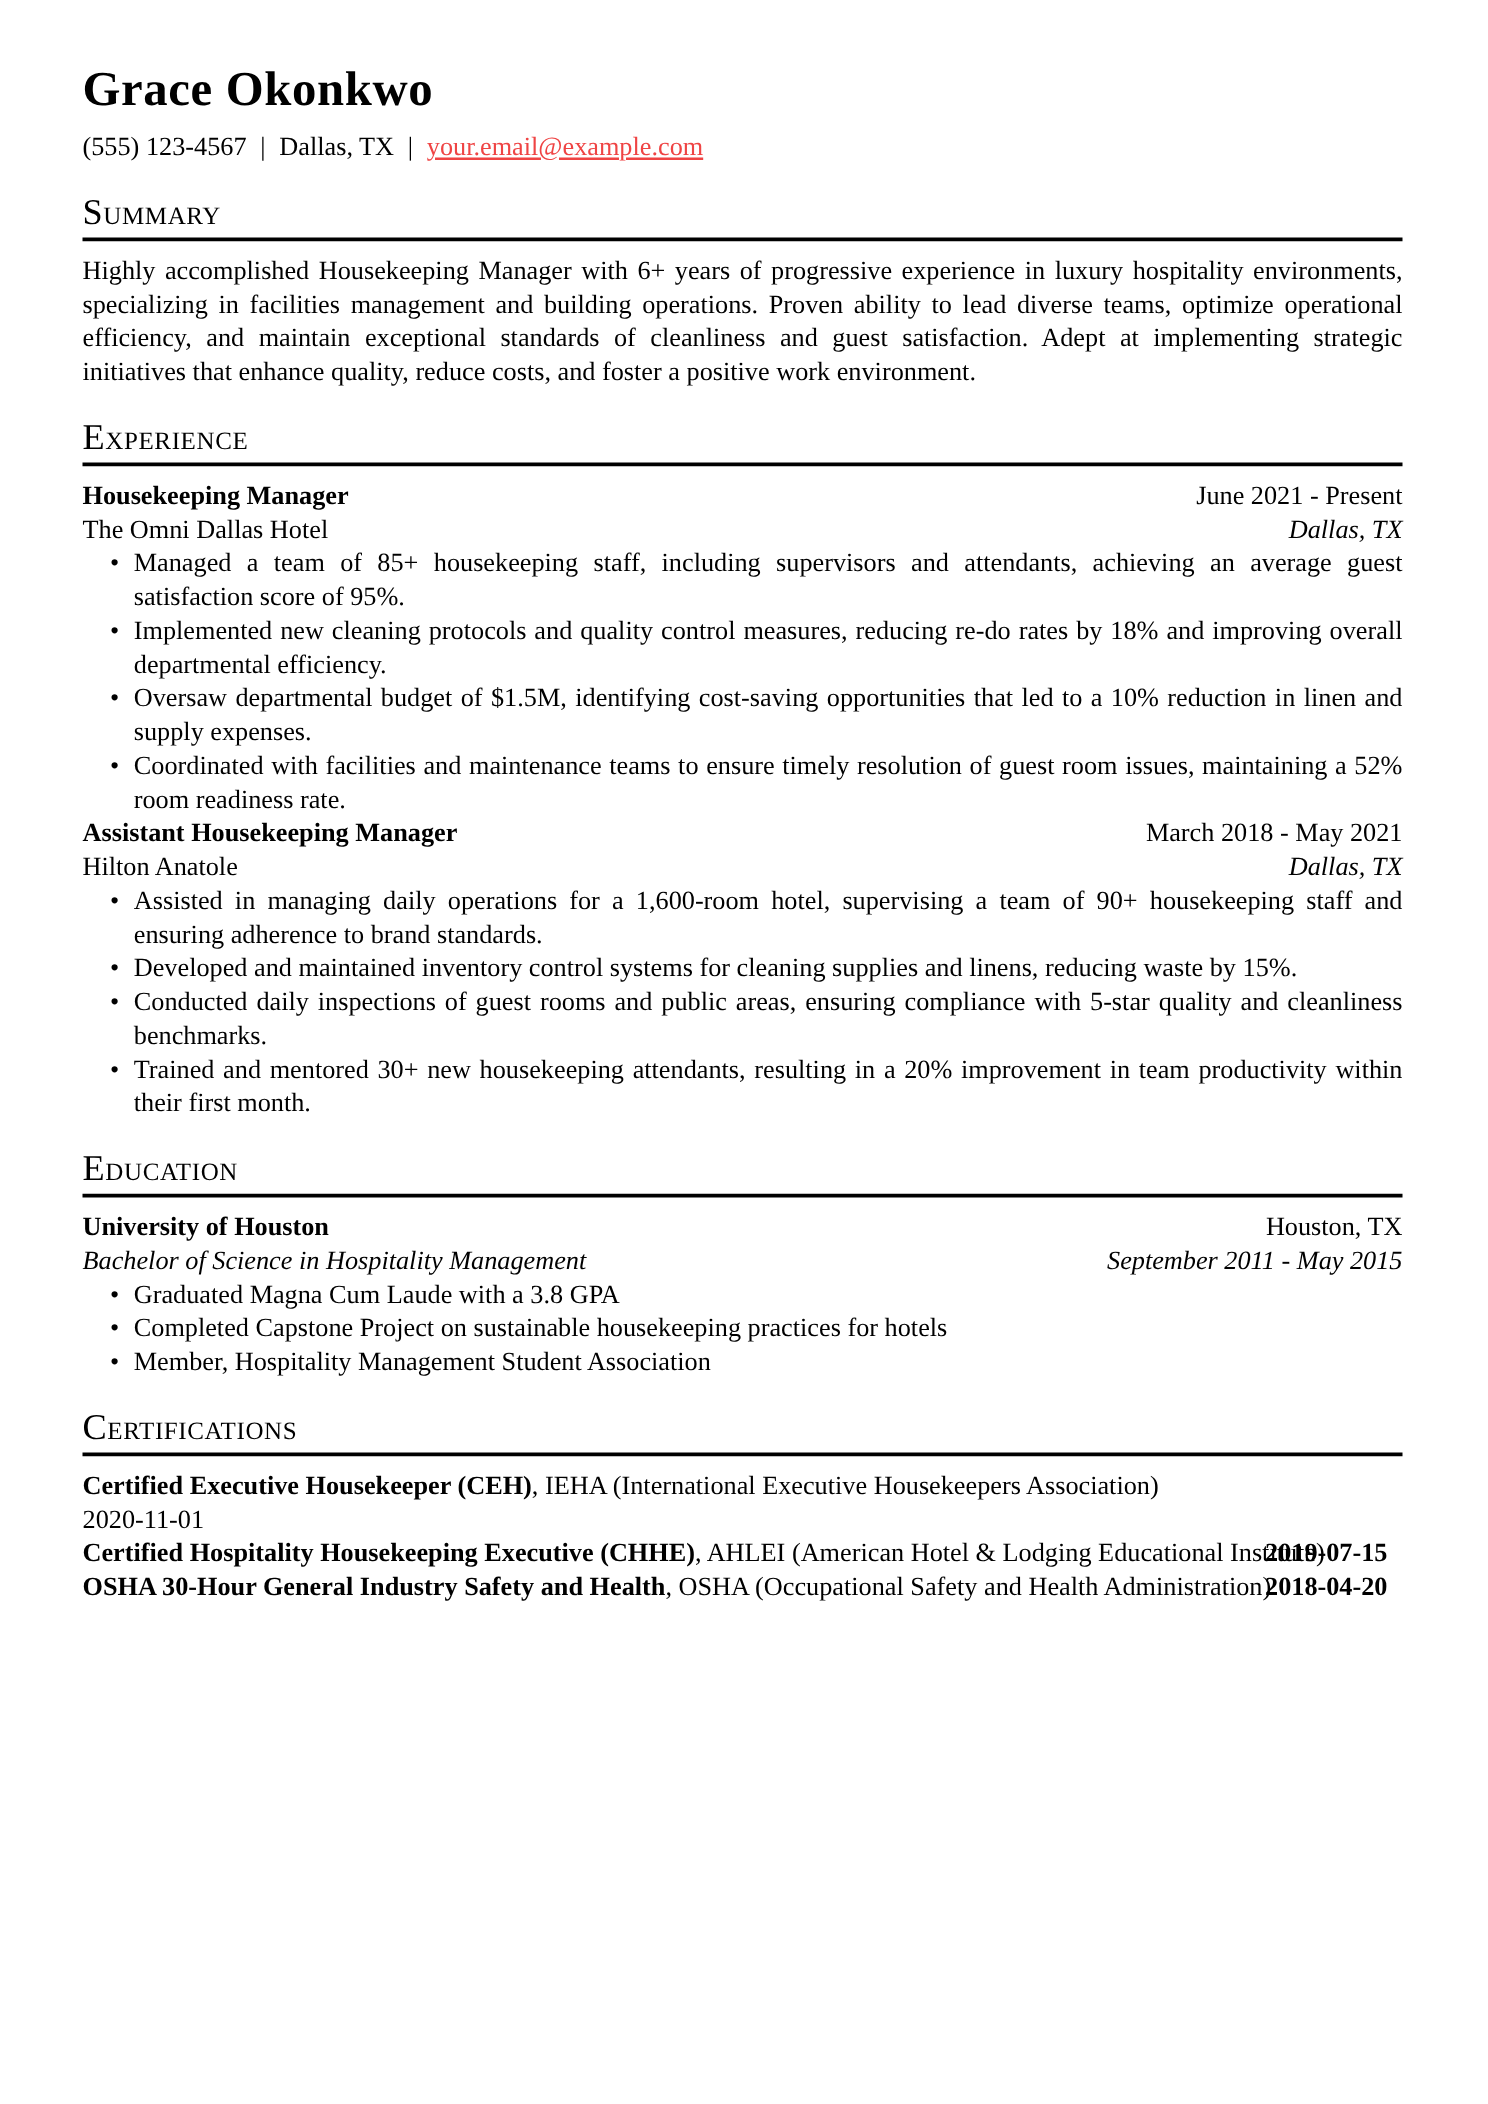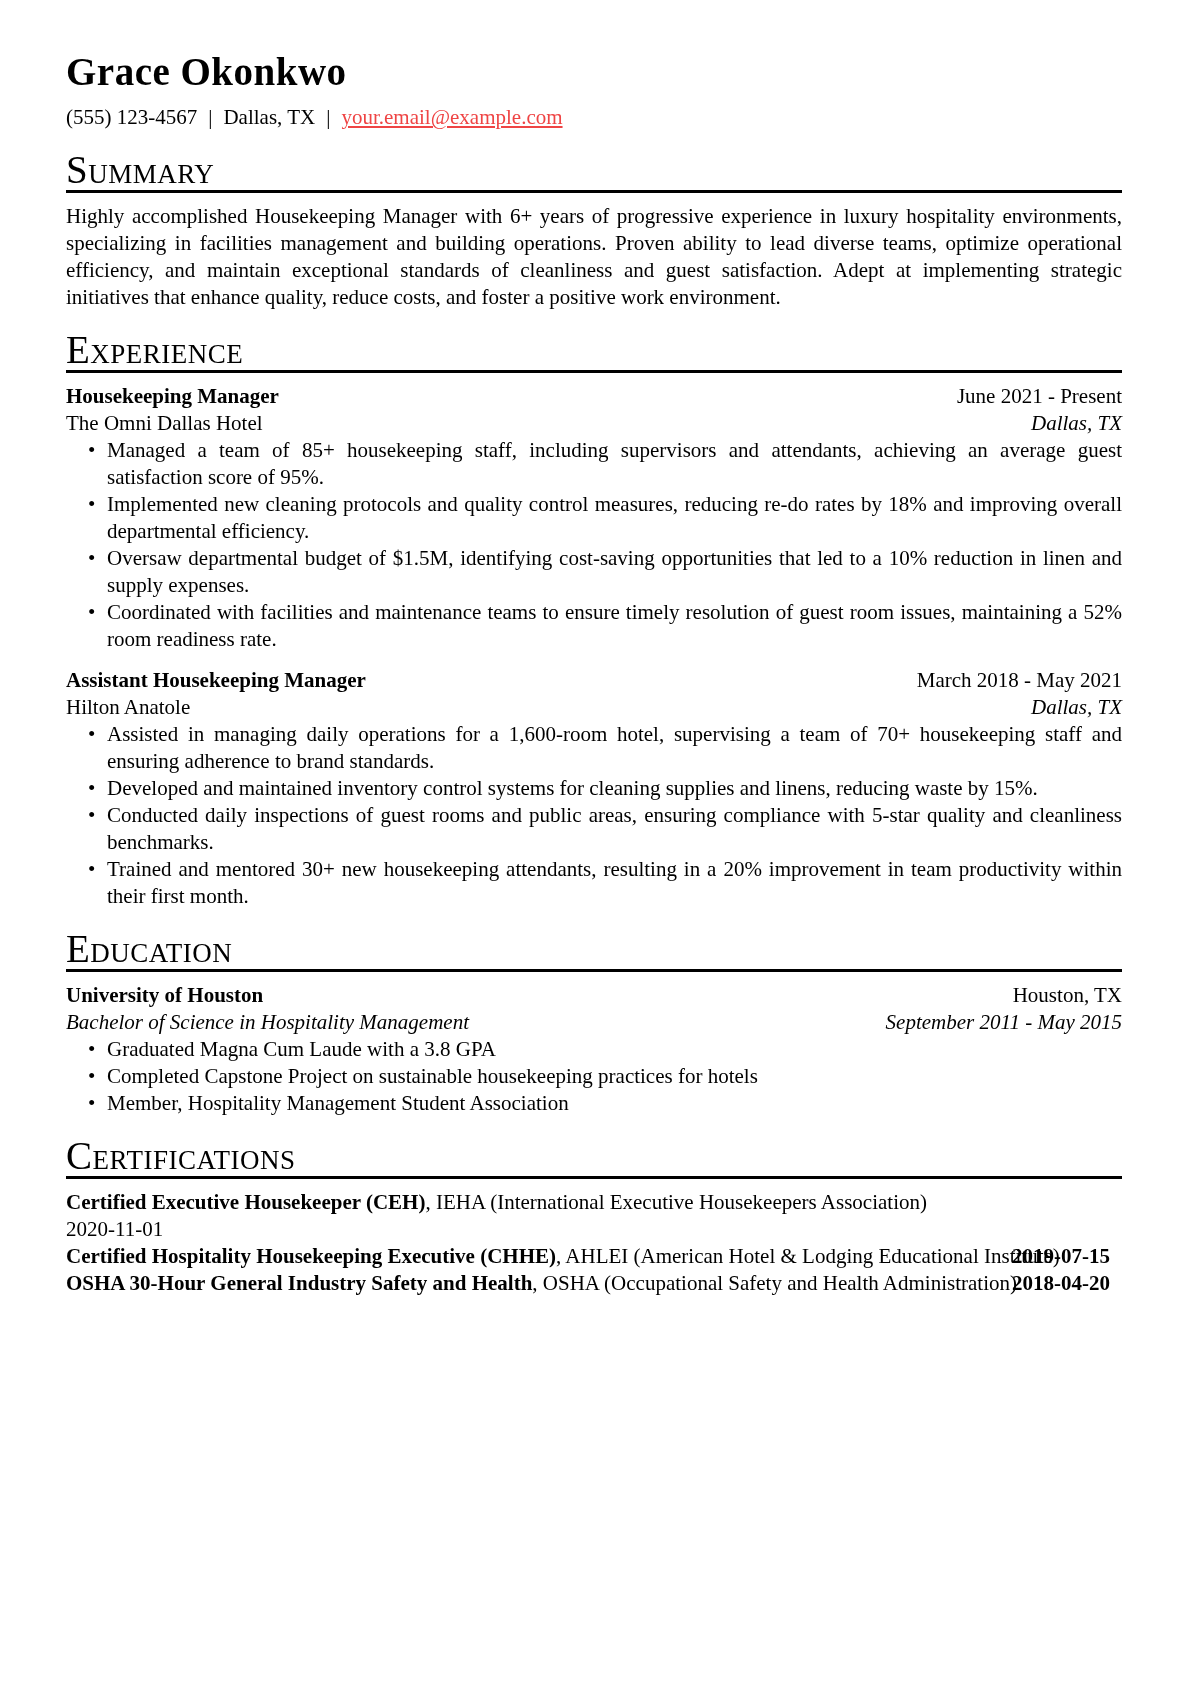--- a/index.html
+++ b/index.html
@@ -23,40 +23,40 @@
     margin: 0 0 10px 0;
   }
   .contact { margin: 0; }
   .contact .sep { margin: 0 11px; }
   .contact a { color: #ef4444; text-decoration: underline; }
 
   .section { margin-top: 24px; }
   .section-title {
     font-variant: small-caps;
     font-weight: normal;
-    font-size: 39px;
+    font-size: 29px;
     line-height: 30px;
     letter-spacing: 0.5px;
     margin: 0 0 10px 0;
     padding-bottom: 5px;
     border-bottom: 3px solid #000000;
   }
   .para { margin: 0; text-align: justify; hyphens: auto; }
 
   .row { display: flex; justify-content: space-between; }
   .row .left { text-align: left; }
   .row .right { text-align: right; white-space: nowrap; }
   .bold { font-weight: bold; }
   .italic { font-style: italic; }
 
   ul.bullets { margin: 0; padding: 0 0 0 41px; list-style: none; }
   ul.bullets li { position: relative; text-align: justify; hyphens: auto; }
   ul.bullets li::before { content: "\2022"; position: absolute; left: -19px; }
 
-  .job + .job { margin-top: 14px; }
+  .job + .job { }
 
   .cert { position: relative; text-align: justify; hyphens: auto; }
   .cert + .cert { }
   .cert-name { font-weight: bold; }
   .cert-date-left { display: block; }
   .cert-date-right { position: absolute; right: 12px; bottom: 0; font-weight: bold; }
 
   .skill-label { font-weight: bold; margin-right: 6px; }
 </style>
 </head>
@@ -97,21 +97,21 @@
     <div class="job">
       <div class="row">
         <span class="left bold">Assistant Housekeeping Manager</span>
         <span class="right">March 2018 - May 2021</span>
       </div>
       <div class="row">
         <span class="left">Hilton Anatole</span>
         <span class="right italic">Dallas, TX</span>
       </div>
       <ul class="bullets">
-        <li>Assisted in managing daily operations for a 1,600-room hotel, supervising a team of 70+ housekeeping staff and ensuring adherence to brand standards.</li>
+        <li>Assisted in managing daily operations for a 1,600-room hotel, supervising a team of 90+ housekeeping staff and ensuring adherence to brand standards.</li>
         <li>Developed and maintained inventory control systems for cleaning supplies and linens, reducing waste by 15%.</li>
         <li>Conducted daily inspections of guest rooms and public areas, ensuring compliance with 5-star quality and cleanliness benchmarks.</li>
         <li>Trained and mentored 30+ new housekeeping attendants, resulting in a 20% improvement in team productivity within their first month.</li>
       </ul>
     </div>
   </div>
 
   <div class="section">
     <h2 class="section-title">Education</h2>
     <div class="school">

